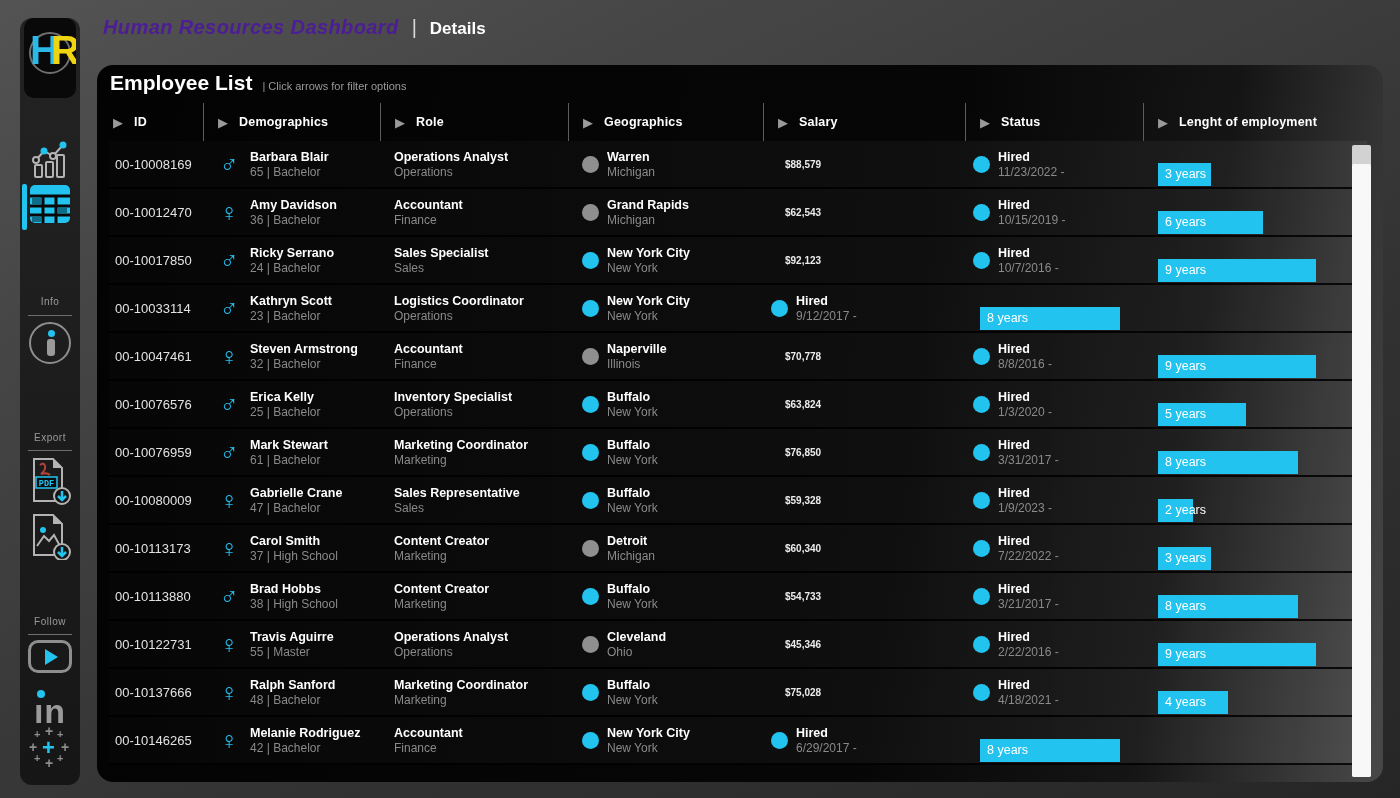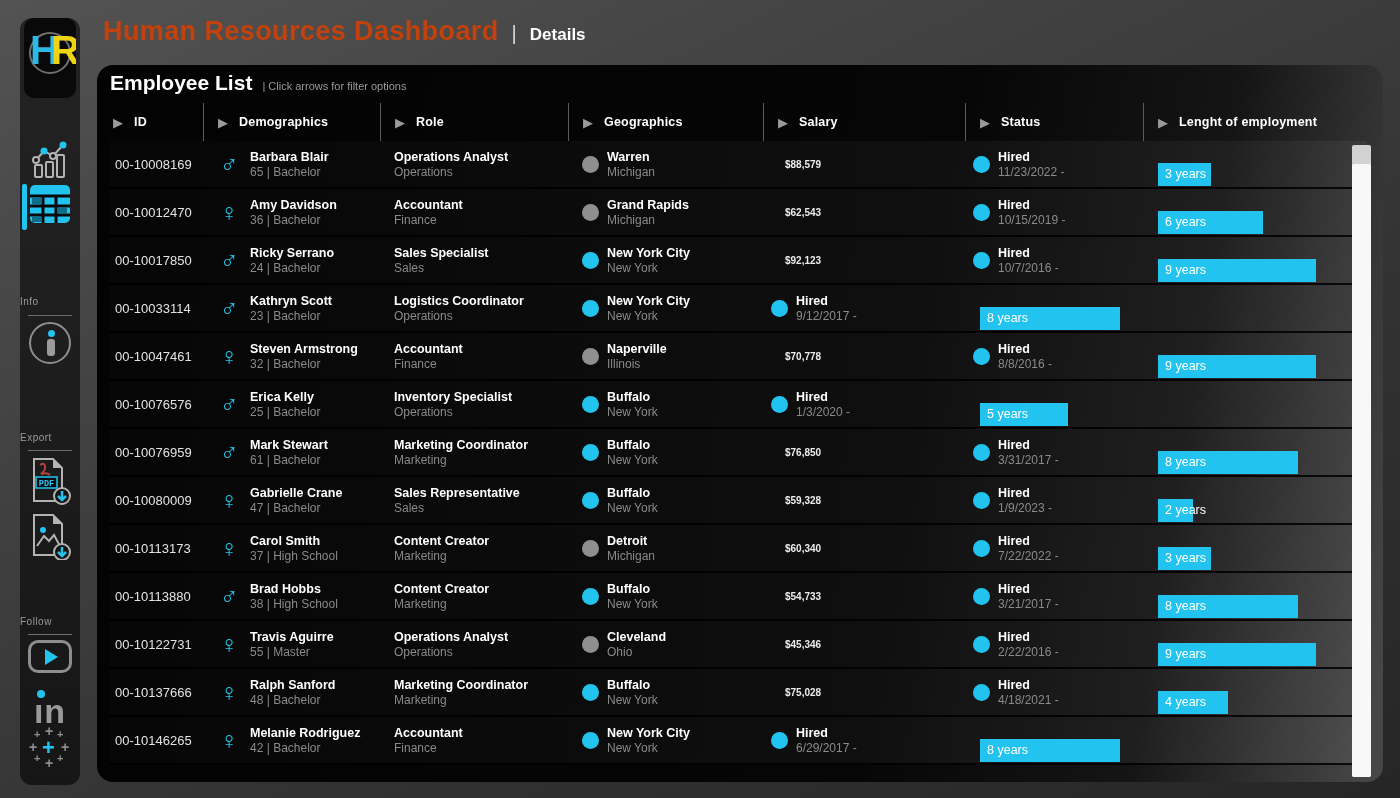--- a/index.html
+++ b/index.html
@@ -5,36 +5,36 @@
   * { margin:0; padding:0; box-sizing:border-box; }
   html,body { width:1400px; height:798px; overflow:hidden; }
   body {
     font-family:"Liberation Sans", sans-serif;
     background: linear-gradient(155deg, #535353 0%, #454545 25%, #323232 65%, #262626 100%);
     position:relative; color:#fff;
   }
 
   
   .app-header { position:absolute; left:103px; top:16px; display:flex; align-items:baseline; gap:13px; }
-  .app-title { font-size:27px; font-weight:700; letter-spacing:.4px; color:#c2410c; }
+  .app-title { font-size:20px; font-weight:700; letter-spacing:.4px; color:#4c1d95;font-style:italic; }
   .app-sep   { font-size:20px; color:#d8d8d8; font-weight:300; }
   .app-sub   { font-size:17px; color:#fff; font-weight:600; }
 
   
   .sidebar { position:absolute; left:20px; top:18px; width:60px; height:767px;
     background:linear-gradient(180deg,#232323,#161616); border-radius:12px; }
   .logo-box { position:absolute; left:4px; top:0; width:52px; height:80px; background:#090909;
     border-radius:10px; overflow:hidden; }
   .logo-circle { position:absolute; left:5px; top:14px; width:42px; height:42px; border:2px solid #6f6f6f;
     border-radius:50%; }
   .logo-h { position:absolute; left:6px; top:10px; font-size:40px; font-weight:700; color:#2bb9e8; }
   .logo-r { position:absolute; left:27px; top:10px; font-size:40px; font-weight:700; color:#eed411; }
   .side-icon { position:absolute; left:0; width:60px; display:flex; justify-content:center; }
   .active-bar { position:absolute; left:2px; top:166px; width:5px; height:46px; background:#22c3ef; border-radius:2px; }
-  .side-label { position:absolute; left:0; width:60px; font-size:10px; color:#9a9a9a; letter-spacing:.5px; }
+  .side-label { position:absolute; left:0; width:60px; text-align:center; font-size:10px; color:#9a9a9a; letter-spacing:.5px; }
   .side-divider { position:absolute; left:8px; width:44px; border-top:1px solid #6e6e6e; }
   .info-circle { width:42px; height:42px; border:2px solid #8e8e8e; border-radius:50%; position:relative; }
   .info-dot  { position:absolute; left:17px; top:6px; width:7px; height:7px; border-radius:50%; background:#22c3ef; }
   .info-stem { position:absolute; left:16px; top:15px; width:8px; height:17px; border-radius:3px; background:#9a9a9a; }
   .yt-box { width:44px; height:33px; border:3px solid #8e8e8e; border-radius:10px; display:flex; align-items:center; justify-content:center; }
   .yt-tri { width:0; height:0; border-left:13px solid #22c3ef; border-top:8px solid transparent; border-bottom:8px solid transparent; margin-left:3px; }
   .li-box { position:relative; width:44px; height:38px; text-align:center;margin-top:12px; }
   .li-text { font-size:34px; font-weight:700; color:#9a9a9a; line-height:38px; letter-spacing:1px; }
   .li-dot { position:absolute; left:9px; top:-2px; width:8px; height:8px; border-radius:50%; background:#22c3ef; }
   .tb-box { position:relative; width:48px; height:46px; }
@@ -423,20 +423,21 @@
         <div class="secondary">Operations</div>
       </div>
     </div>
     <div class="cell">
       <span class="dot" style="background: rgb(34, 195, 239);"></span>
       <div class="two-line">
         <div class="primary">Buffalo</div>
         <div class="secondary">New York</div>
       </div>
     </div>
+    <div class="cell cell-salary">$63,824</div>
     <div class="cell cell-status">
       <span class="dot" style="background: rgb(34, 195, 239);"></span>
       <div class="two-line">
         <div class="primary">Hired</div>
         <div class="secondary">1/3/2020 -</div>
       </div>
     </div>
     <div class="cell cell-length">
       <div class="year-bar" style="width: 88px;">
         <span>5 years</span>

